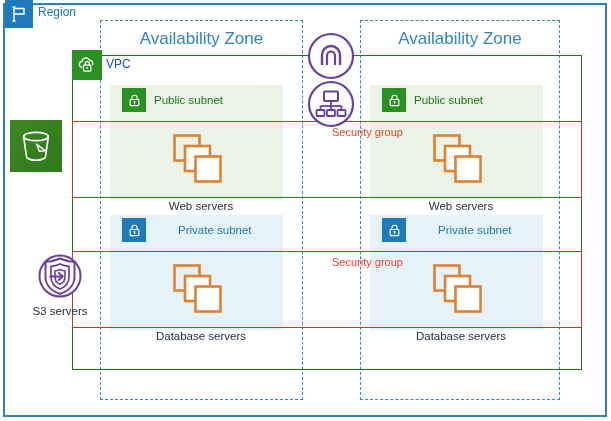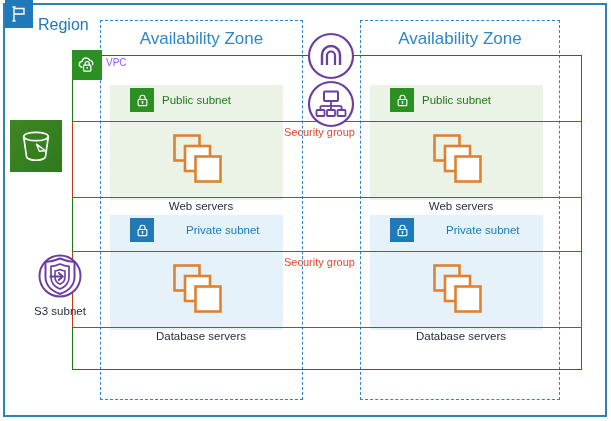--- a/index.html
+++ b/index.html
@@ -30,22 +30,22 @@
     position: absolute;
     left: 5px; top: 0px;
     width: 28px; height: 28px;
     background: #2079b8;
     display: flex;
     align-items: center;
     justify-content: center;
   }
   #region-label {
     position: absolute;
-    left: 38px; top: 16px;
-    font-size: 16px;
+    left: 38px; top: 5px;
+    font-size: 12px;
     color: #2079b8;
   }
 
   
   .az-box {
     position: absolute;
     top: 20px;
     height: 380px;
     border: 1.5px dashed #2e86c8;
     box-sizing: border-box;
@@ -76,39 +76,38 @@
     left: 72px; top: 50px;
     width: 30px; height: 30px;
     background: #2a9022;
     display: flex;
     align-items: center;
     justify-content: center;
   }
   #vpc-label {
     position: absolute;
     left: 106px; top: 57px;
-    font-size: 10px;
-    color: #8b5cf6;
+    font-size: 12px;
+    color: #1d4ed8;
   }
 
   
   .subnet-bg {
     position: absolute;
     box-sizing: border-box;
   }
   .subnet-bg.public  { background: #ebf3e7; }
   .subnet-bg.private { background: #e6f2f9; }
 
   
   .subnet-head {
     position: absolute;
     display: flex;
     align-items: center;
     gap: 8px;
-    margin-left: 8px;
   }
   .subnet-icon {
     width: 24px; height: 24px;
     display: flex;
     align-items: center;
     justify-content: center;
     flex: 0 0 auto;
   }
   .subnet-icon.public  { background: #2a9022; }
   .subnet-icon.private { background: #2079b8; }
@@ -128,20 +127,21 @@
     box-sizing: border-box;
     background: transparent;
   }
   #sg-web { top: 121px; height: 77px; }
   #sg-db  { top: 251px; height: 77px; }
   .sg-label {
     position: absolute;
     font-size: 11px;
     color: #e8452c;
     white-space: nowrap;
+    padding-left: 48px;
   }
   #sg-web-label { left: 284px; top: 126px; }
   #sg-db-label  { left: 284px; top: 256px; }
 
   
   .server-group {
     position: absolute;
     width: 120px;
     text-align: center;
   }
@@ -361,15 +361,15 @@
   <div id="s3-gateway" class="std-icon">
     <svg width="46" height="46" viewBox="0 0 46 46" aria-hidden="true">
       <circle cx="23" cy="23" r="20.5" stroke="#6b3fa0" stroke-width="2" fill="#ffffff"></circle>
       <path d="M23 5.5 C30 8.5 37.5 9 37.5 9 V24 C37.5 33 30 38.5 23 41 C16 38.5 8.5 33 8.5 24 V9 C8.5 9 16 8.5 23 5.5 Z" stroke="#6b3fa0" stroke-width="2" fill="none"></path>
       <path d="M23 11 C27.5 13 32 13.4 32 13.4 V24 C32 30.5 27.5 34.2 23 36 C18.5 34.2 14 30.5 14 24 V13.4 C14 13.4 18.5 13 23 11 Z" stroke="#6b3fa0" stroke-width="1.7" fill="none"></path>
       <path d="M23 16.5 C25.8 17.8 28 18 28 18 V24 C28 27.8 25.8 30 23 31.2 C20.2 30 18 27.8 18 24 V18 C18 18 20.2 17.8 23 16.5 Z" stroke="#6b3fa0" stroke-width="1.6" fill="none"></path>
       <path d="M12.5 23.5 H25.5" stroke="#6b3fa0" stroke-width="2" fill="none"></path>
       <path d="M21.8 20 L25.8 23.5 L21.8 27" stroke="#6b3fa0" stroke-width="2" fill="none" stroke-linecap="round" stroke-linejoin="round"></path>
     </svg>
   </div>
-  <div id="s3-gateway-label">S3 subnet</div>
+  <div id="s3-gateway-label">S3 servers</div>
 
 </div>
 
 </body></html>

